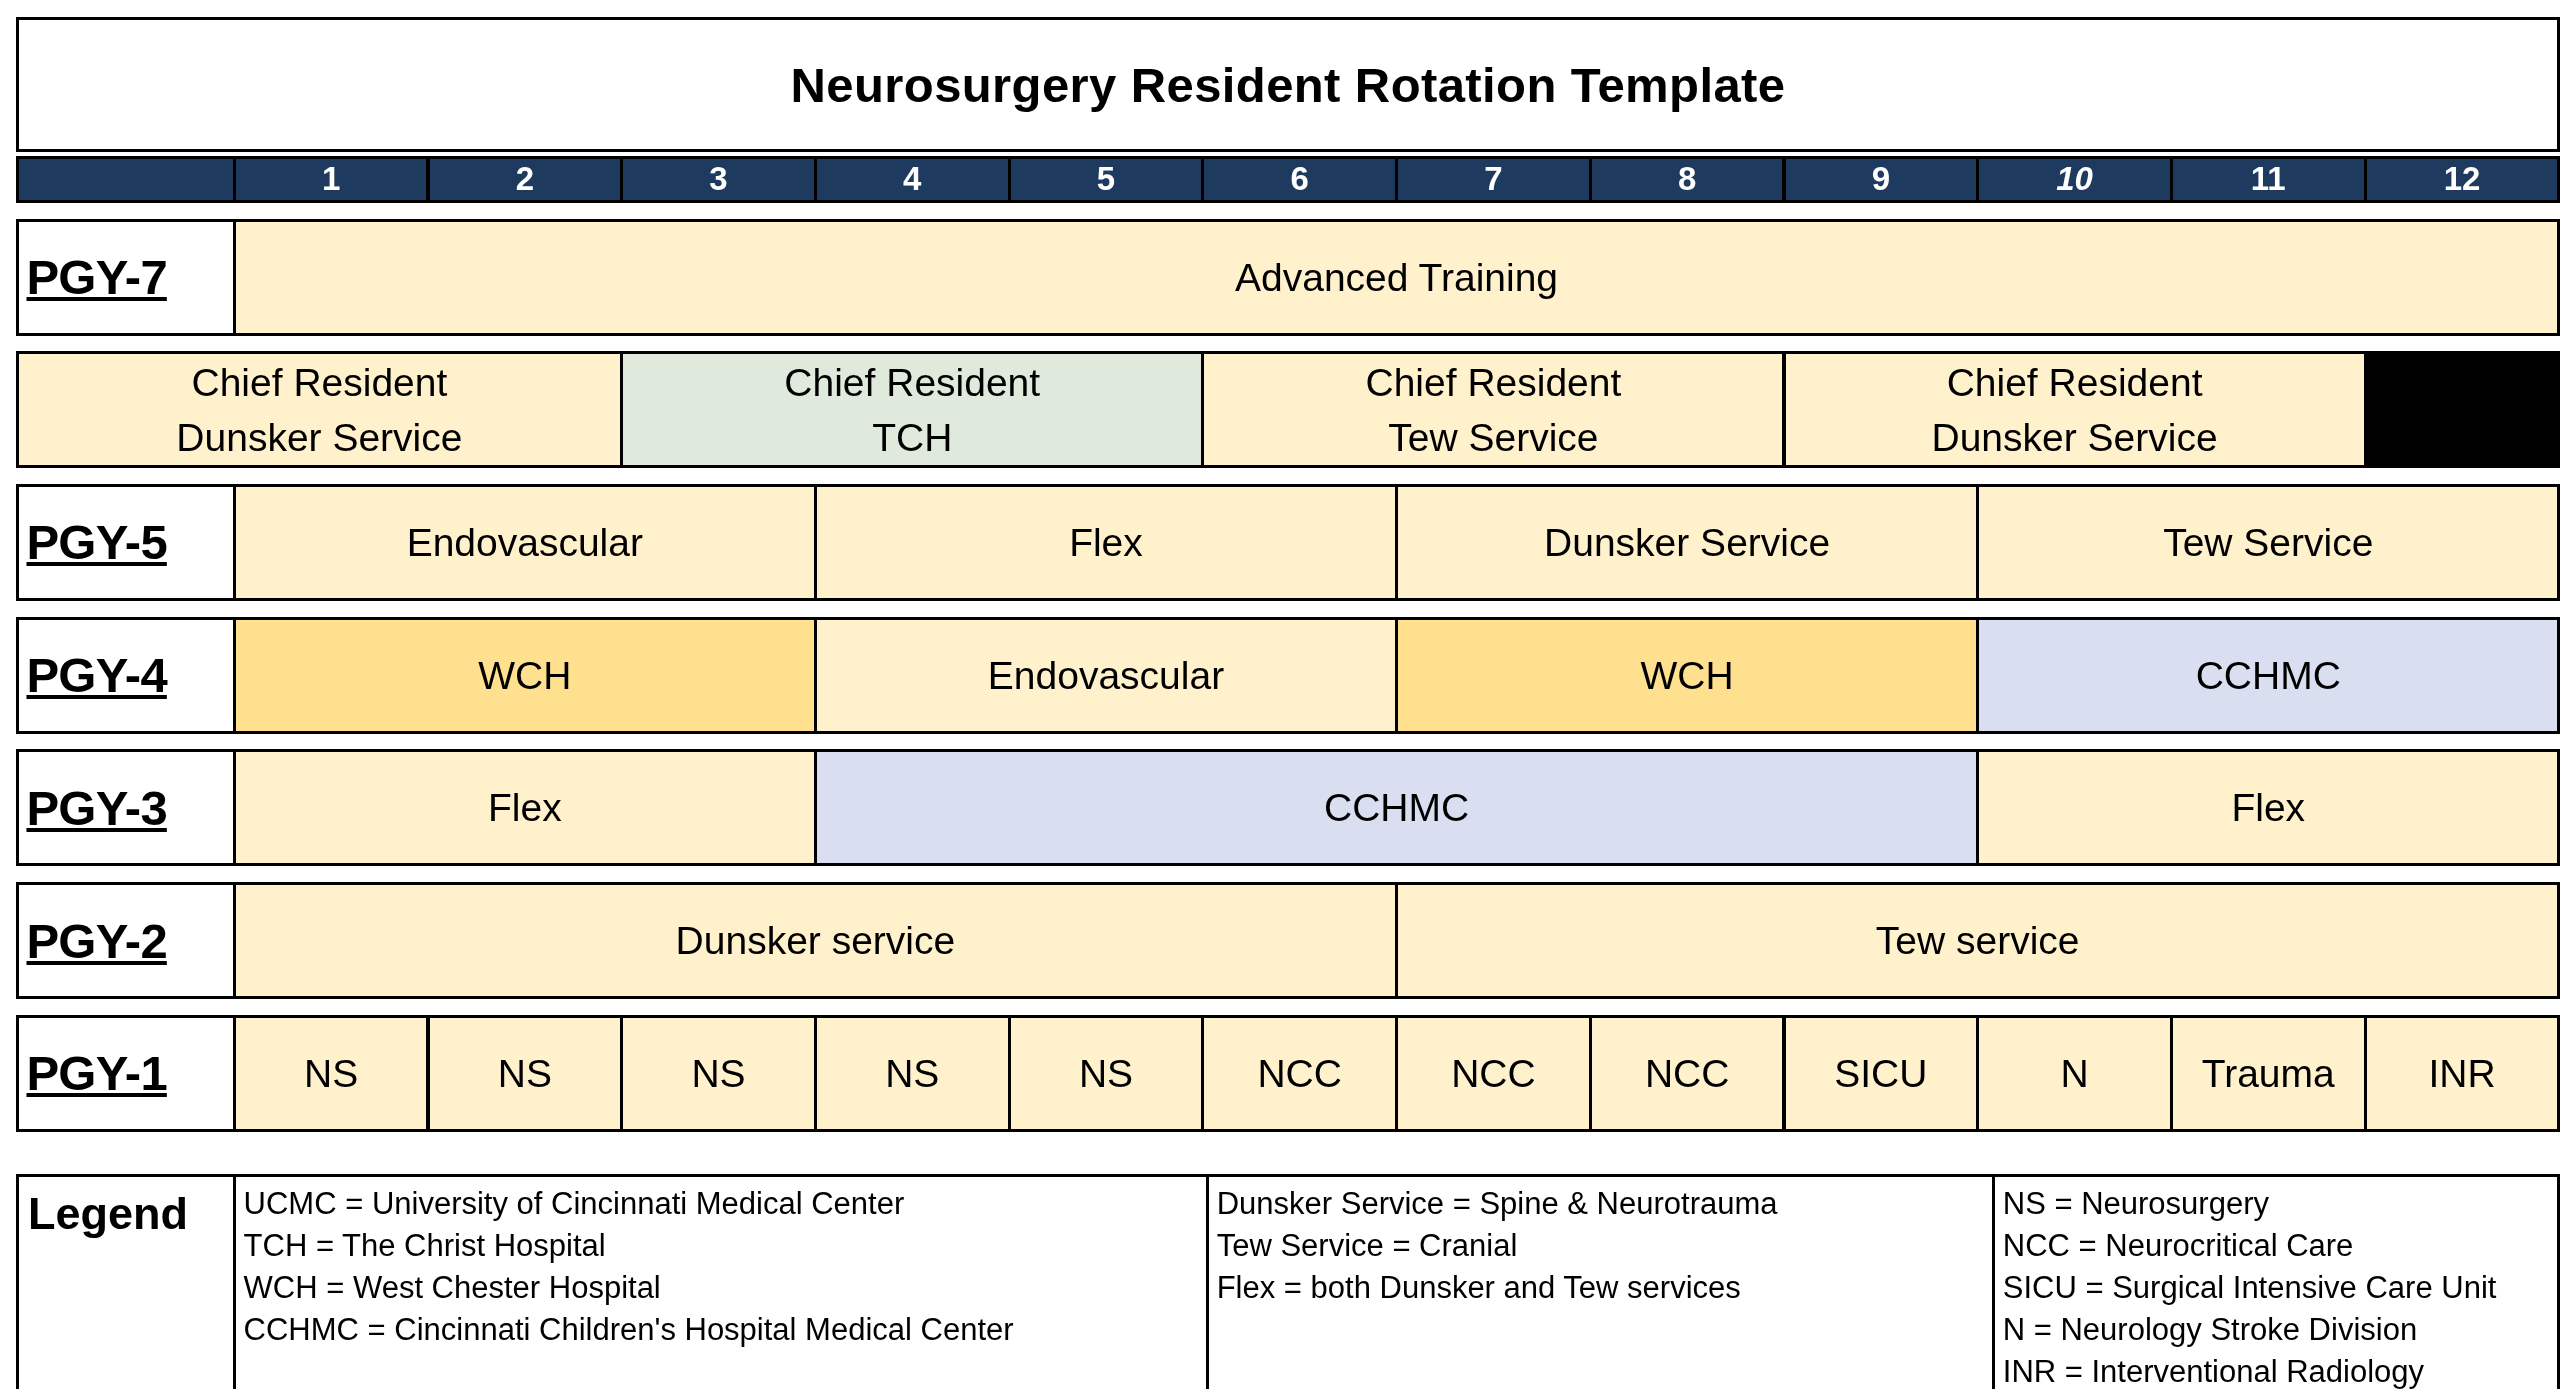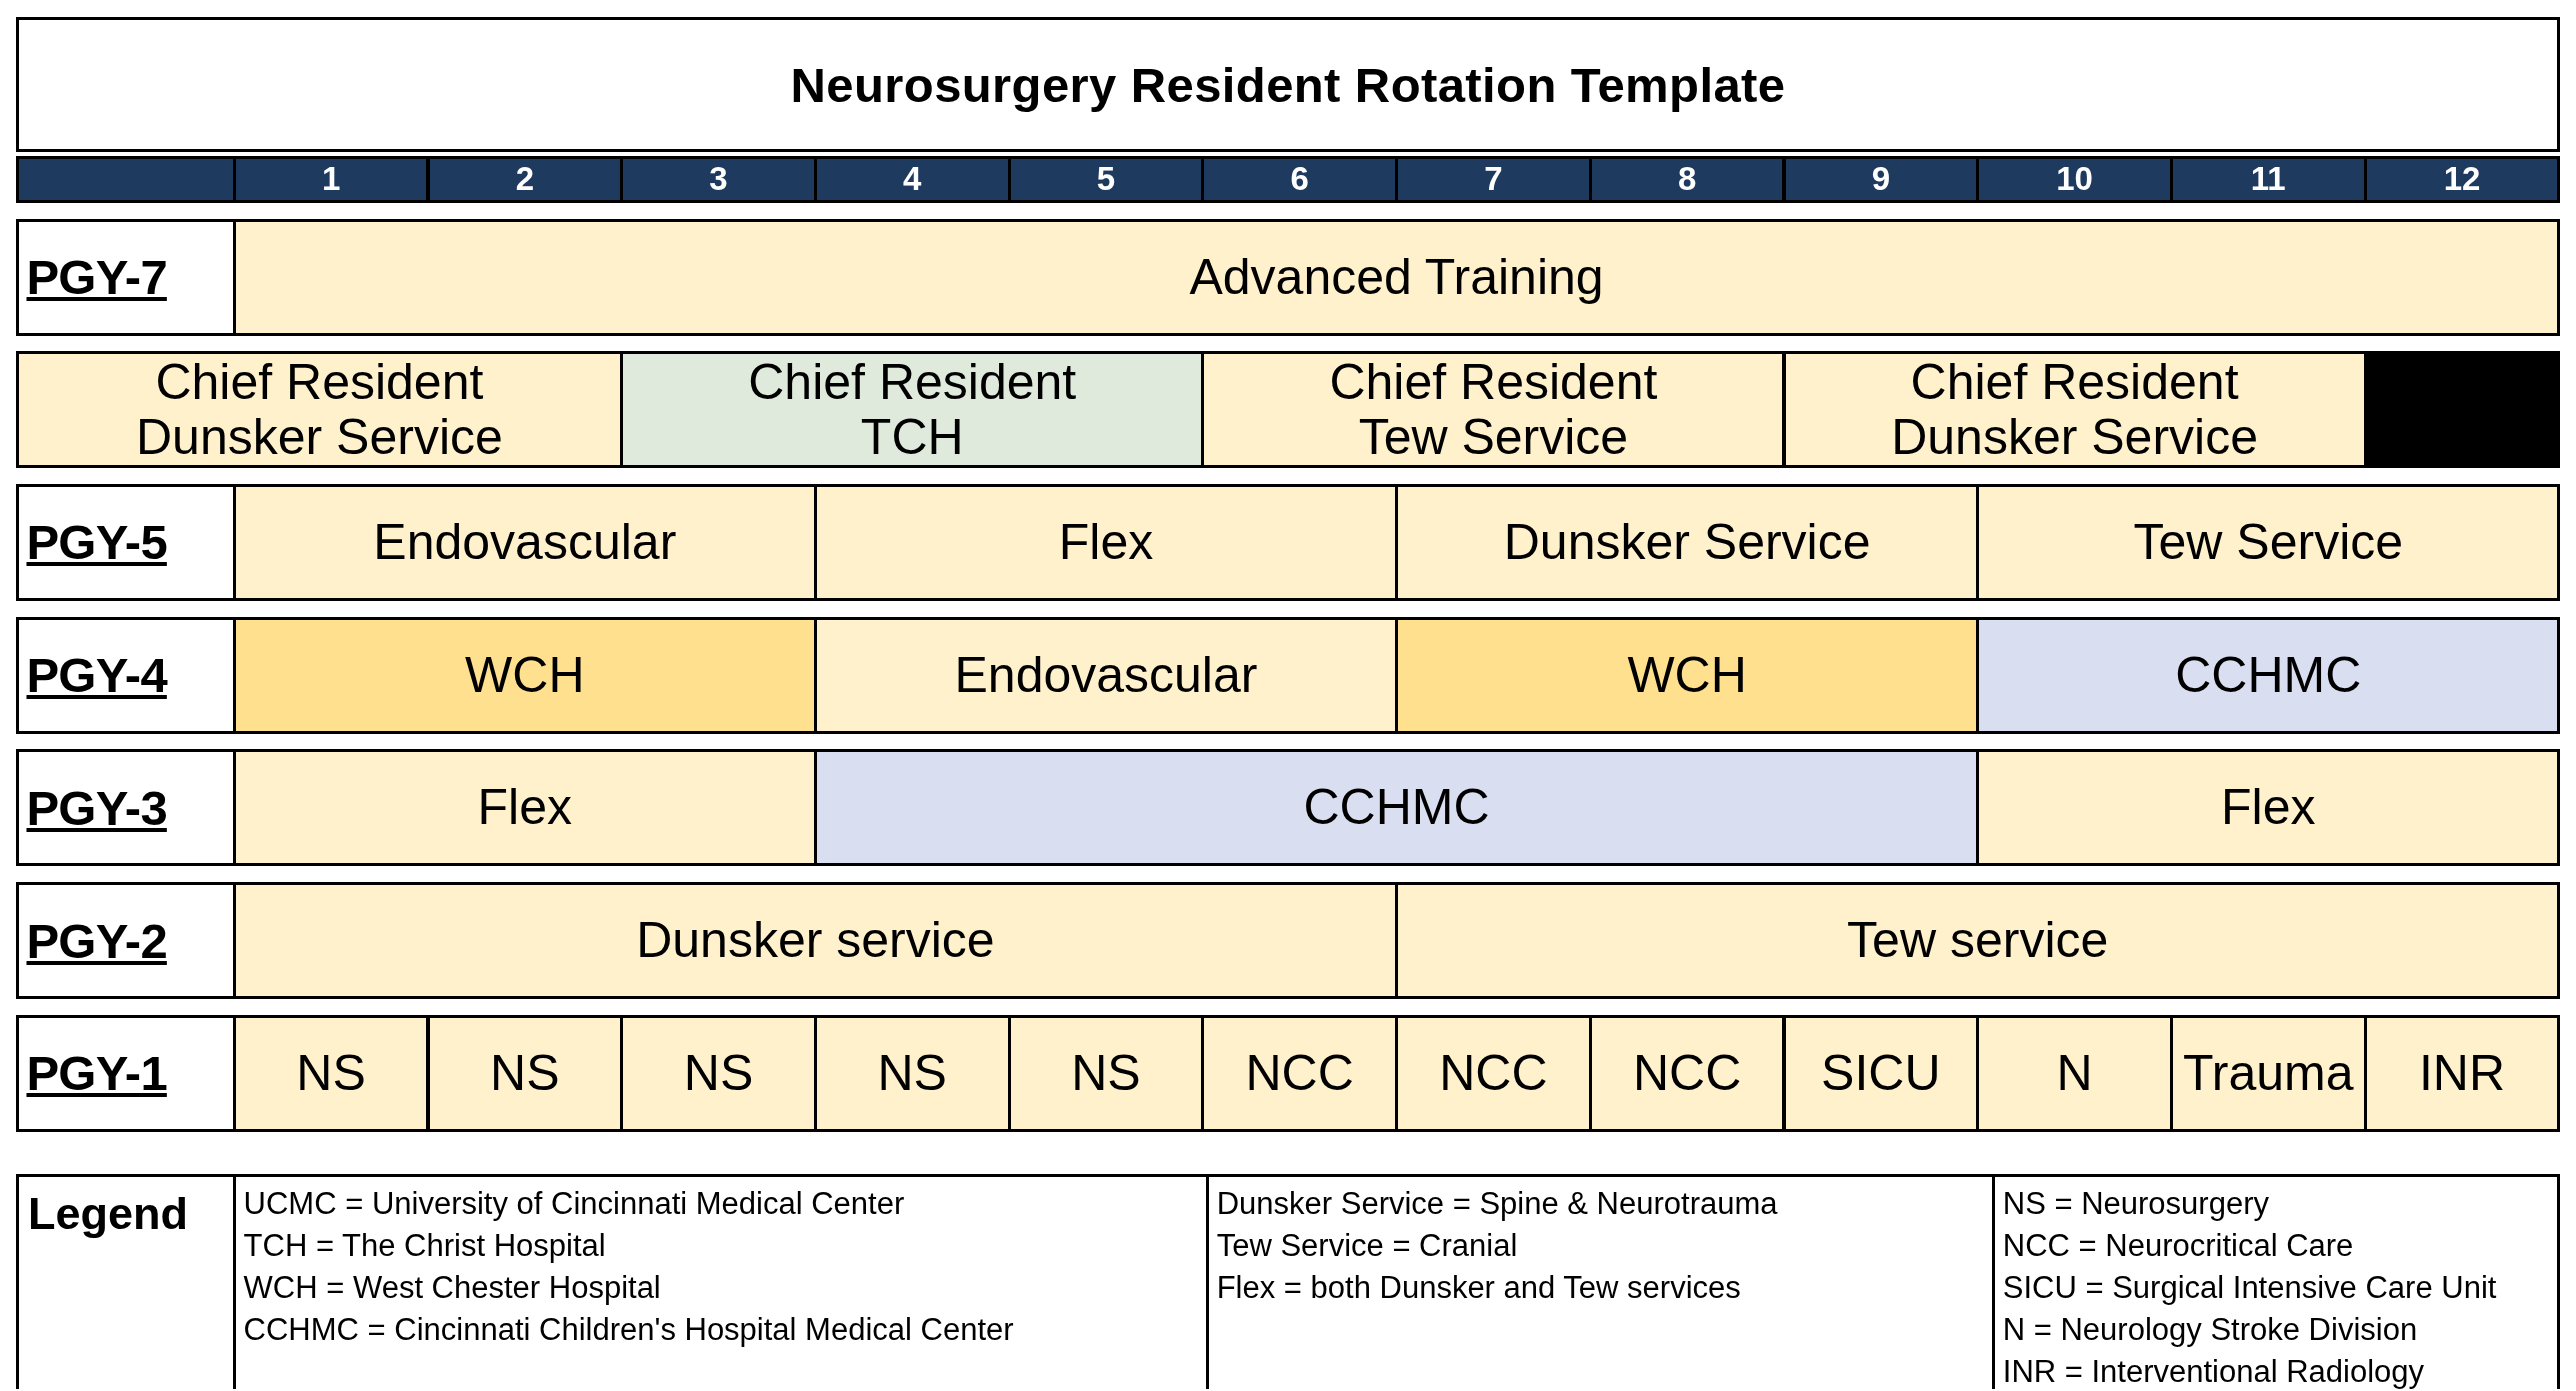--- a/index.html
+++ b/index.html
@@ -33,21 +33,21 @@
 
   .pgy-row { height:117px; margin-top:15.7px; }
   .row-label {
     background:#fff; display:flex; align-items:center;
     padding-left:7.8px; font-size:49px; font-weight:bold;
     letter-spacing:-0.8px;
     text-decoration:underline;
   }
   .rot-cell {
     display:flex; flex-direction:column; align-items:center; justify-content:center;
-    font-size:50px; line-height:55px; text-align:center;
+    font-size:39px; line-height:55px; text-align:center;
   }
 
   .legend-row {
     display:grid;
     grid-template-columns:214px 970px 783px 1fr;
     column-gap:3.1px;
     background:#000;
     border:3.9px solid #000;
     height:215px;
     margin-top:42px;
@@ -72,21 +72,21 @@
       <div class="hcell" style="background: rgb(31, 58, 95);"></div>
       <div class="hcell" style="background: rgb(31, 58, 95);">1</div>
       <div class="hcell" style="background: rgb(31, 58, 95);">2</div>
       <div class="hcell" style="background: rgb(31, 58, 95);">3</div>
       <div class="hcell" style="background: rgb(31, 58, 95);">4</div>
       <div class="hcell" style="background: rgb(31, 58, 95);">5</div>
       <div class="hcell" style="background: rgb(31, 58, 95);">6</div>
       <div class="hcell" style="background: rgb(31, 58, 95);">7</div>
       <div class="hcell" style="background: rgb(31, 58, 95);">8</div>
       <div class="hcell" style="background: rgb(31, 58, 95);">9</div>
-      <div class="hcell" style="background: rgb(31, 58, 95);">10</div>
+      <div class="hcell" style="background: rgb(31, 58, 95); font-style: italic;">10</div>
       <div class="hcell" style="background: rgb(31, 58, 95);">11</div>
       <div class="hcell" style="background: rgb(31, 58, 95);">12</div>
     </div>
 
   <div id="rows">
       <div class="grid-row pgy-row">
         <div class="row-label">PGY-7</div>
         <div class="rot-cell" style="background: rgb(255, 241, 204); grid-column: span 12;">
           <span>Advanced Training</span>
         </div>

